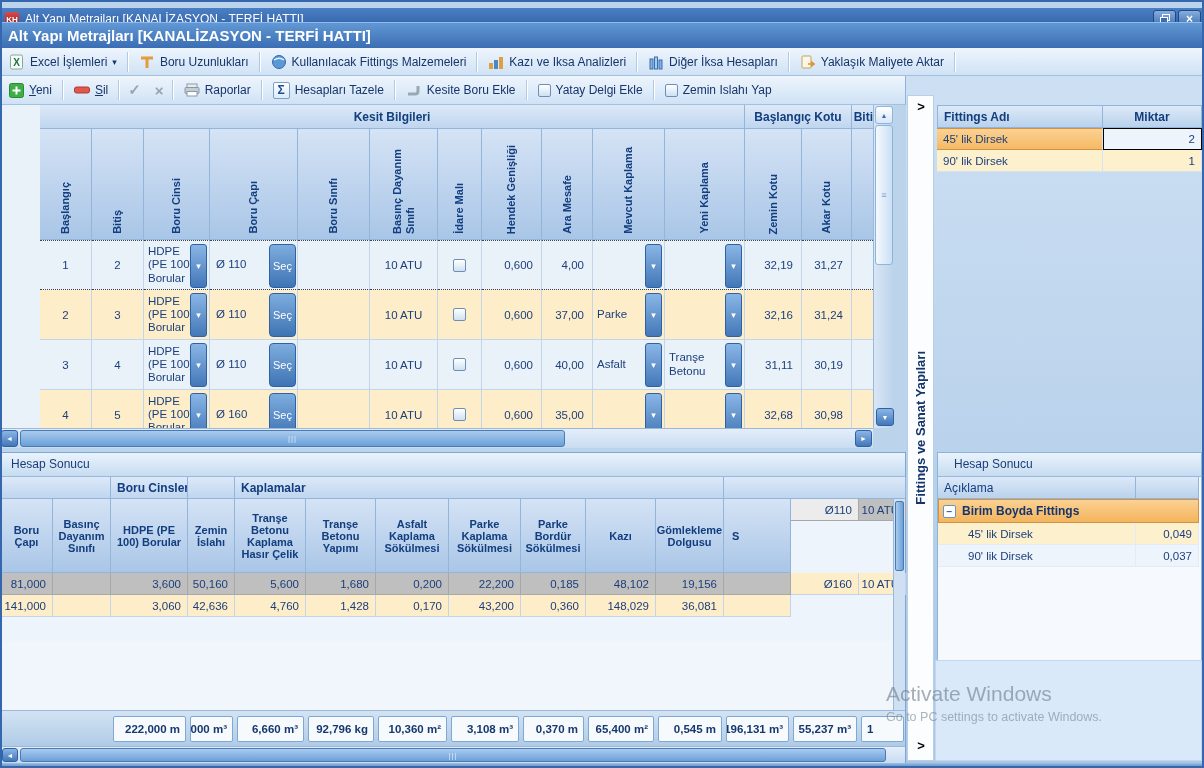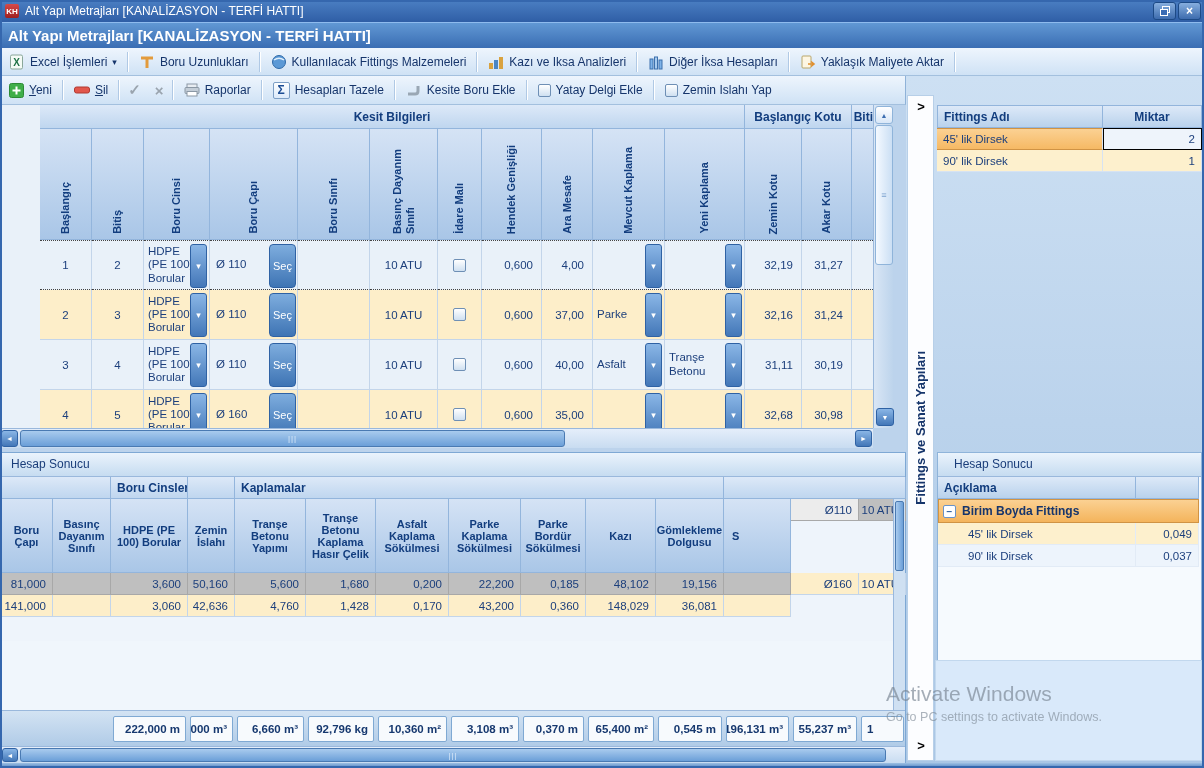--- a/index.html
+++ b/index.html
@@ -2,21 +2,21 @@
 <html><head>
 <meta charset="utf-8">
 <style>
   * { box-sizing: border-box; margin:0; padding:0; }
   html,body { width:1204px; height:768px; overflow:hidden; }
   body { font-family:"Liberation Sans", sans-serif; background:#c6daf0; position:relative; }
   #root { position:relative; width:1204px; height:768px; overflow:hidden; background:#bcd3ec; }
   .abs { position:absolute; }
 
   
-  #titlebar { left:0; top:0; width:1204px; height:22px; background:linear-gradient(#4b7fc3,#2f5ea6); display:flex; align-items:center; color:#fff; font-size:12px; }
+  #titlebar { left:0; top:8px; width:1204px; height:22px; background:linear-gradient(#4b7fc3,#2f5ea6); display:flex; align-items:center; color:#fff; font-size:12px; }
   #appicon { width:14px; height:14px; margin:0 6px 0 5px; background:linear-gradient(#d64a4a,#9e1f1f); border-radius:2px; color:#fff; font-size:8px; font-weight:bold; display:flex; align-items:center; justify-content:center; }
   #winbtns { margin-left:auto; display:flex; gap:2px; padding-right:3px; }
   .winbtn { width:23px; height:18px; background:linear-gradient(#86aede,#3d6cae); border:1px solid #1d4a86; border-radius:3px; display:flex; align-items:center; justify-content:center; color:#fff; font-size:12px; font-weight:bold; line-height:1; }
   #appheader { left:0; top:22px; width:1204px; height:26px; background:linear-gradient(#6198d4,#3a6db3); border-top:1px solid #8ebbee; color:#fff; font-size:15px; font-weight:bold; line-height:25px; padding-left:8px; }
 
   
   .tbar { background:linear-gradient(#eef5fd,#cfe2f5); border-bottom:1px solid #a3c0de; display:flex; align-items:center; }
   #toolbar1 { left:0; top:48px; width:1204px; height:28px; }
   #toolbar2 { left:0; top:76px; width:906px; height:29px; border-right:1px solid #8fb2d8; }
   .titem { display:flex; align-items:center; gap:5px; padding:0 9px; height:100%; font-size:12px; color:#16356b; white-space:nowrap; }
@@ -86,21 +86,21 @@
   .fhc.ctr2 { justify-content:center; }
   .fdc { height:22px; display:flex; align-items:center; font-size:11.5px; color:#1c3f7c; border-bottom:1px solid #d7e3f2; border-right:1px solid #d7e3f2; padding:0 6px; }
   .fdc.val { justify-content:flex-end; }
   .orange { background:linear-gradient(#fbd193,#f6b964); border-top:1px solid #d09344; border-bottom:1px solid #d09344 !important; }
   .focuscell { background:#eef4fb; border:1px solid #000 !important; }
   .creamrow { background:#fdf0cd; }
   .bluerow { background:#edf4fc; }
 
   #rpanel { left:937px; top:452px; width:265px; height:240px; background:#f6fafe; border:1px solid #8fb4da; }
   .rtable { display:grid; grid-template-columns:198px 63px; }
-  .rhc { height:22px; background:linear-gradient(#dde9f8,#b9d2ec); border-bottom:1px solid #93b5dc; border-right:1px solid #93b5dc; font-size:12px; font-weight:bold; color:#123d7e; display:flex; align-items:center; padding:0 6px; }
+  .rhc { height:22px; background:linear-gradient(#dde9f8,#b9d2ec); border-bottom:1px solid #93b5dc; border-right:1px solid #93b5dc; font-size:12px; font-weight:normal; color:#123d7e; display:flex; align-items:center; padding:0 6px; }
   .groupcell { height:24px; grid-column:span 2; background:linear-gradient(#fbd193,#f4b45c); border:1px solid #d09344; display:flex; align-items:center; font-size:12px; font-weight:bold; color:#16356b; padding:0 4px; }
   .minusbox { width:13px; height:13px; background:#fff; border:1px solid #6a93c8; border-radius:2px; color:#2f62a4; font-size:10px; line-height:11px; text-align:center; margin-right:6px; }
   .rdc { height:22px; display:flex; align-items:center; font-size:11.5px; color:#1c3f7c; border-bottom:1px solid #e2ebf6; border-right:1px solid #e2ebf6; padding:0 6px; }
   .rdc.name { padding-left:30px; }
   .rdc.val { justify-content:flex-end; }
   #wmarea { left:935px; top:660px; width:267px; height:101px; background:#d9e9fa; border:1px solid #c2d8ee; }
 
   #watermark { left:886px; top:682px; width:320px; z-index:60; pointer-events:none; }
   #wm1 { font-size:21px; color:rgba(118,130,144,0.65); }
   #wm2 { font-size:12.5px; color:rgba(128,140,152,0.65); margin-top:4px; }
@@ -458,22 +458,22 @@
       <div class="bghc" style="grid-column:span 2"></div>
       <div class="bghc">Boru Cinsleri</div>
       <div class="bghc"></div>
       <div class="bghc" style="grid-column:span 7">Kaplamalar</div>
       <div class="bghc" style="grid-column:span 3"></div>
 
       <div class="bhc">Boru Çapı</div>
       <div class="bhc">Basınç Dayanım Sınıfı</div>
       <div class="bhc">HDPE (PE 100) Borular</div>
       <div class="bhc">Zemin İslahı</div>
+      <div class="bhc">Tranşe Betonu Kaplama Hasır Çelik</div>
       <div class="bhc">Tranşe Betonu Yapımı</div>
-      <div class="bhc">Tranşe Betonu Kaplama Hasır Çelik</div>
       <div class="bhc">Asfalt Kaplama Sökülmesi</div>
       <div class="bhc">Parke Kaplama Sökülmesi</div>
       <div class="bhc">Parke Bordür Sökülmesi</div>
       <div class="bhc">Kazı</div>
       <div class="bhc">Gömlekleme Dolgusu</div>
       <div class="bhc left">S</div>
 
       <div class="bdc gray1">Ø110</div>
       <div class="bdc gray">10 ATU</div>
       <div class="bdc gray">81,000</div>

